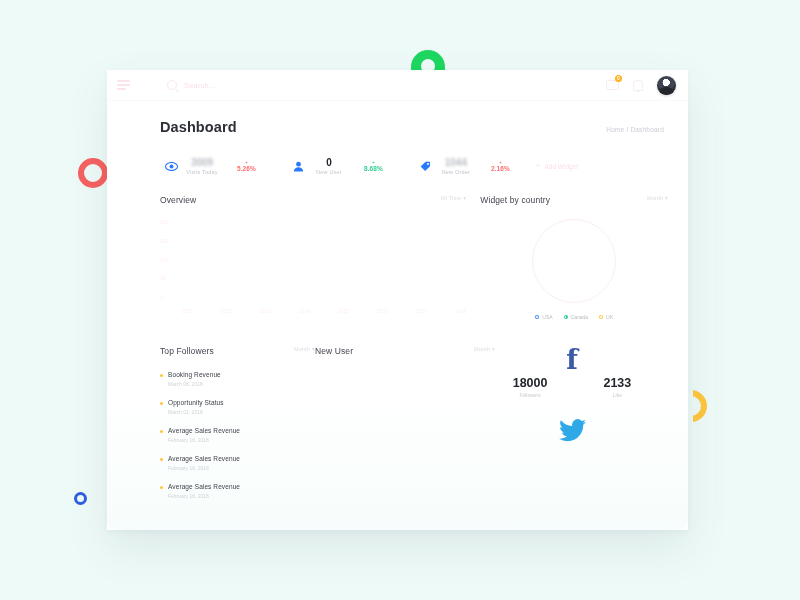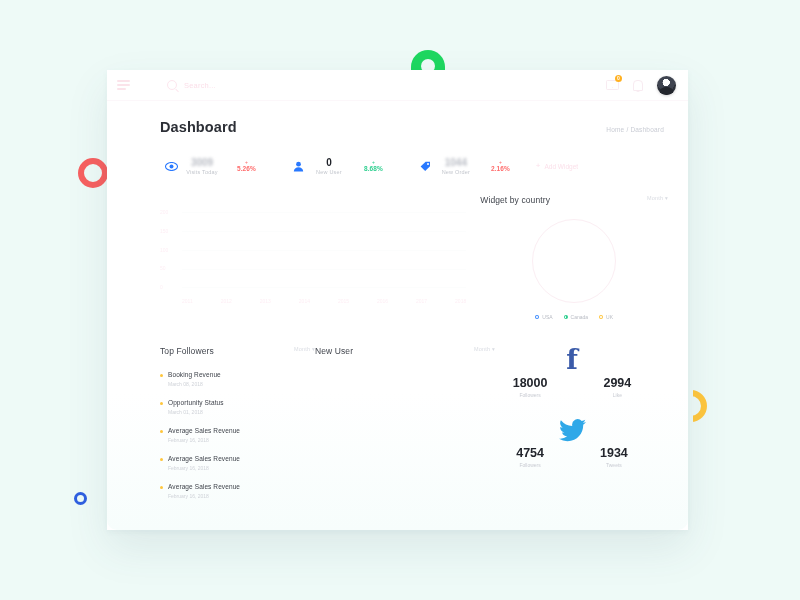--- a/index.html
+++ b/index.html
@@ -201,20 +201,26 @@
 
     <div class="add-widget">
       <span class="plus">+</span>
       <span>Add Widget</span>
     </div>
   </div>
 
   <div class="panels">
 
     <div class="overview">
+      <div class="panel-head">
+        <div class="panel-title">Overview</div>
+        <div class="panel-drop">
+          <span>All Time</span> ▾
+        </div>
+      </div>
       <div class="chart">
         <div class="yaxis">
           <div class="ytick">200</div>
           <div class="ytick">150</div>
           <div class="ytick">100</div>
           <div class="ytick">50</div>
           <div class="ytick">0</div>
         </div>
         <div class="plot">
           <div class="gl" style="top:3px"></div>
@@ -323,40 +329,30 @@
       <div class="social-block">
         <div class="soc-icon">
               <span class="fb">f</span>
             </div>
         <div class="soc-row">
           <div>
             <div class="soc-num">18000</div>
             <div class="soc-lbl">Followers</div>
           </div>
           <div>
-            <div class="soc-num">2994</div>
+            <div class="soc-num">2133</div>
             <div class="soc-lbl">Like</div>
           </div>
         </div>
       </div>
 
       <div class="social-block" style="margin-top:18px">
         <div class="soc-icon">
           <svg width="27" height="23" viewBox="0 0 24 20" class="tw">
                 <path fill="currentColor" d="M24 2.4a9.6 9.6 0 01-2.8.8A4.9 4.9 0 0023.3.4a9.7 9.7 0 01-3.1 1.2A4.9 4.9 0 0011.8 6 13.9 13.9 0 011.7.9a4.9 4.9 0 001.5 6.5A4.8 4.8 0 011 6.8v.1a4.9 4.9 0 003.9 4.8 4.9 4.9 0 01-2.2.1 4.9 4.9 0 004.6 3.4A9.9 9.9 0 010 17.3a13.9 13.9 0 007.5 2.2c9 0 14-7.5 14-14v-.6A10 10 0 0024 2.4z"></path>
               </svg>
         </div>
-        <div class="soc-row">
-          <div>
-            <div class="soc-num">4754</div>
-            <div class="soc-lbl">Followers</div>
-          </div>
-          <div>
-            <div class="soc-num">1934</div>
-            <div class="soc-lbl">Tweets</div>
-          </div>
-        </div>
       </div>
     </div>
   </div>
 
 </div>
 </div>
 
 </body></html>

